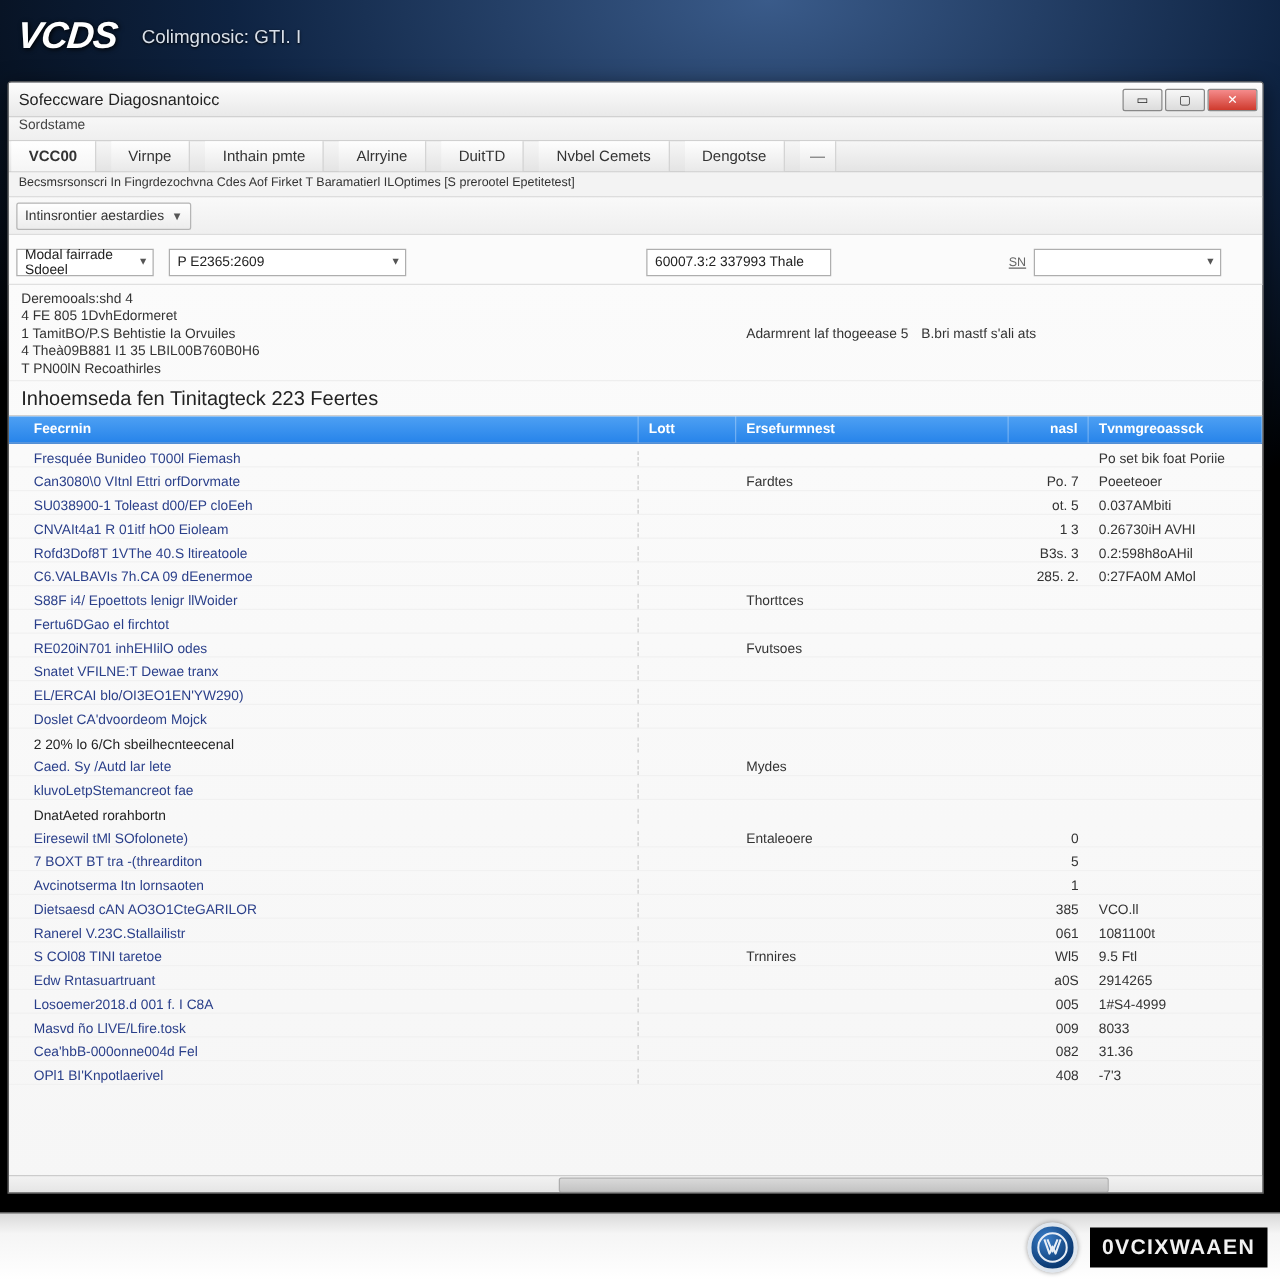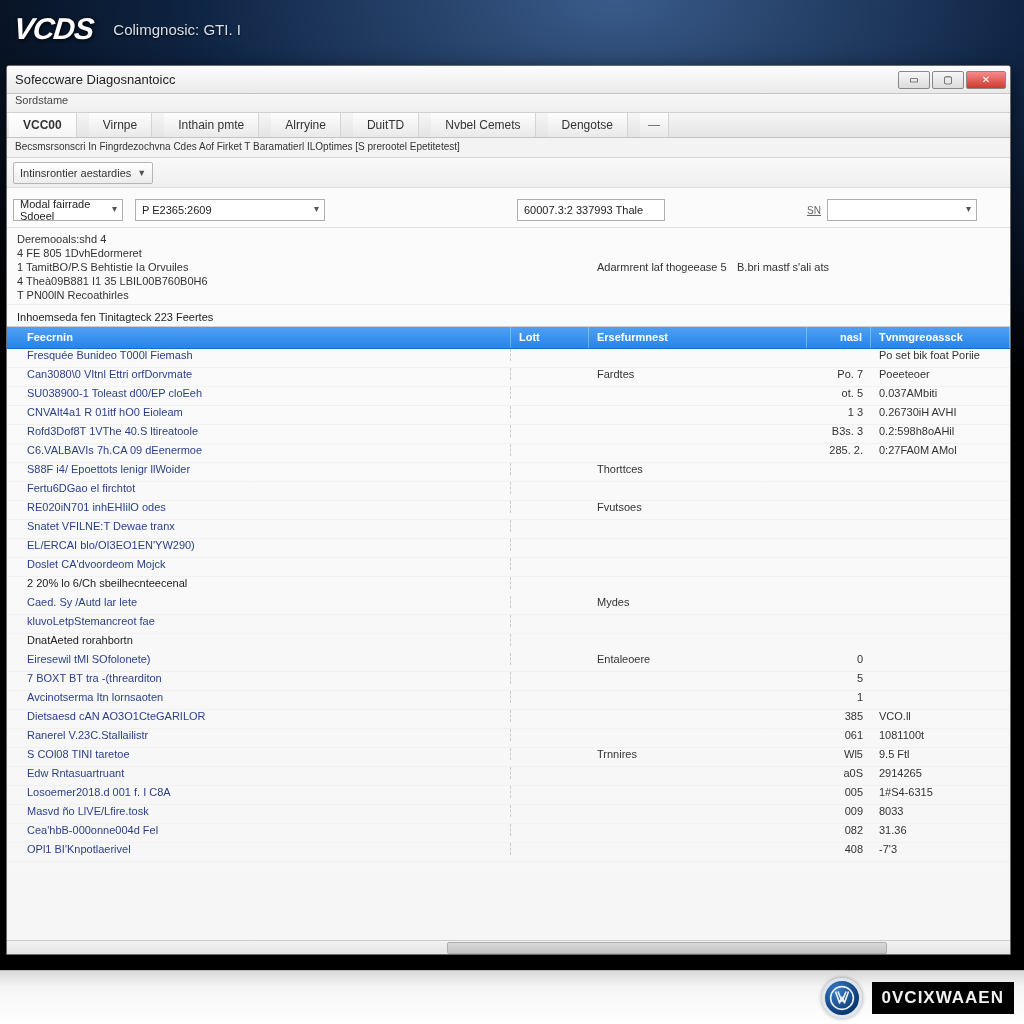--- a/index.html
+++ b/index.html
@@ -170,21 +170,21 @@
     font-size: 11px;
     color: #333;
     border-bottom: 1px solid #eee;
   }
   .infoblock .line { padding: 1px 0; white-space:nowrap;}
   .infoblock .cols { display:flex; }
   .infoblock .cols > div:first-child { width: 580px;}
   .infoblock .cols > div:nth-child(2) { width: 140px;}
   .section-title {
     padding: 6px 10px 3px 10px;
-    font-size: 11px;
+    font-size: 16px;
     color: #222;
   }
 
   
   .tbl {
     flex: 1;
     display:flex; flex-direction:column;
     border-top: 1px solid #cfcfcf;
     overflow:hidden;
     position: relative;
@@ -212,21 +212,21 @@
   .tbl-body {
     flex:1;
     overflow:hidden;
     font-size: 11px;
     color: #2a3f8a;
   }
 
   .row {
     display:flex;
     height: 19px;
-    align-items: flex-start;
+    align-items: flex-end;
     border-bottom: 1px solid #f1f1f1;
   }
   .row > div {
     padding: 0 8px;
     overflow:hidden; white-space:nowrap; text-overflow:ellipsis;
   }
   .row > .c-name { color:#2a3f8a; border-right: 1px dashed #ccc;}
   .row > .c-unit { color:#333;}
   .row > .c-desc { color:#333;}
   .row > .c-val  { color:#333;}
@@ -528,21 +528,21 @@
           <div class="c-unit"></div>
           <div class="c-desc"></div>
           <div class="c-val">a0S</div>
           <div class="c-time">2914265</div>
         </div>
         <div class="row">
           <div class="c-name" style="color:#2a3f8a">Losoemer2018.d 001 f. I C8A</div>
           <div class="c-unit"></div>
           <div class="c-desc"></div>
           <div class="c-val">005</div>
-          <div class="c-time">1#S4-6315</div>
+          <div class="c-time">1#S4-4999</div>
         </div>
         <div class="row">
           <div class="c-name" style="color:#2a3f8a">Masvd ño LlVE/Lfire.tosk</div>
           <div class="c-unit"></div>
           <div class="c-desc"></div>
           <div class="c-val">009</div>
           <div class="c-time">8033</div>
         </div>
         <div class="row">
           <div class="c-name" style="color:#2a3f8a">Cea'hbB-000onne004d Fel</div>

